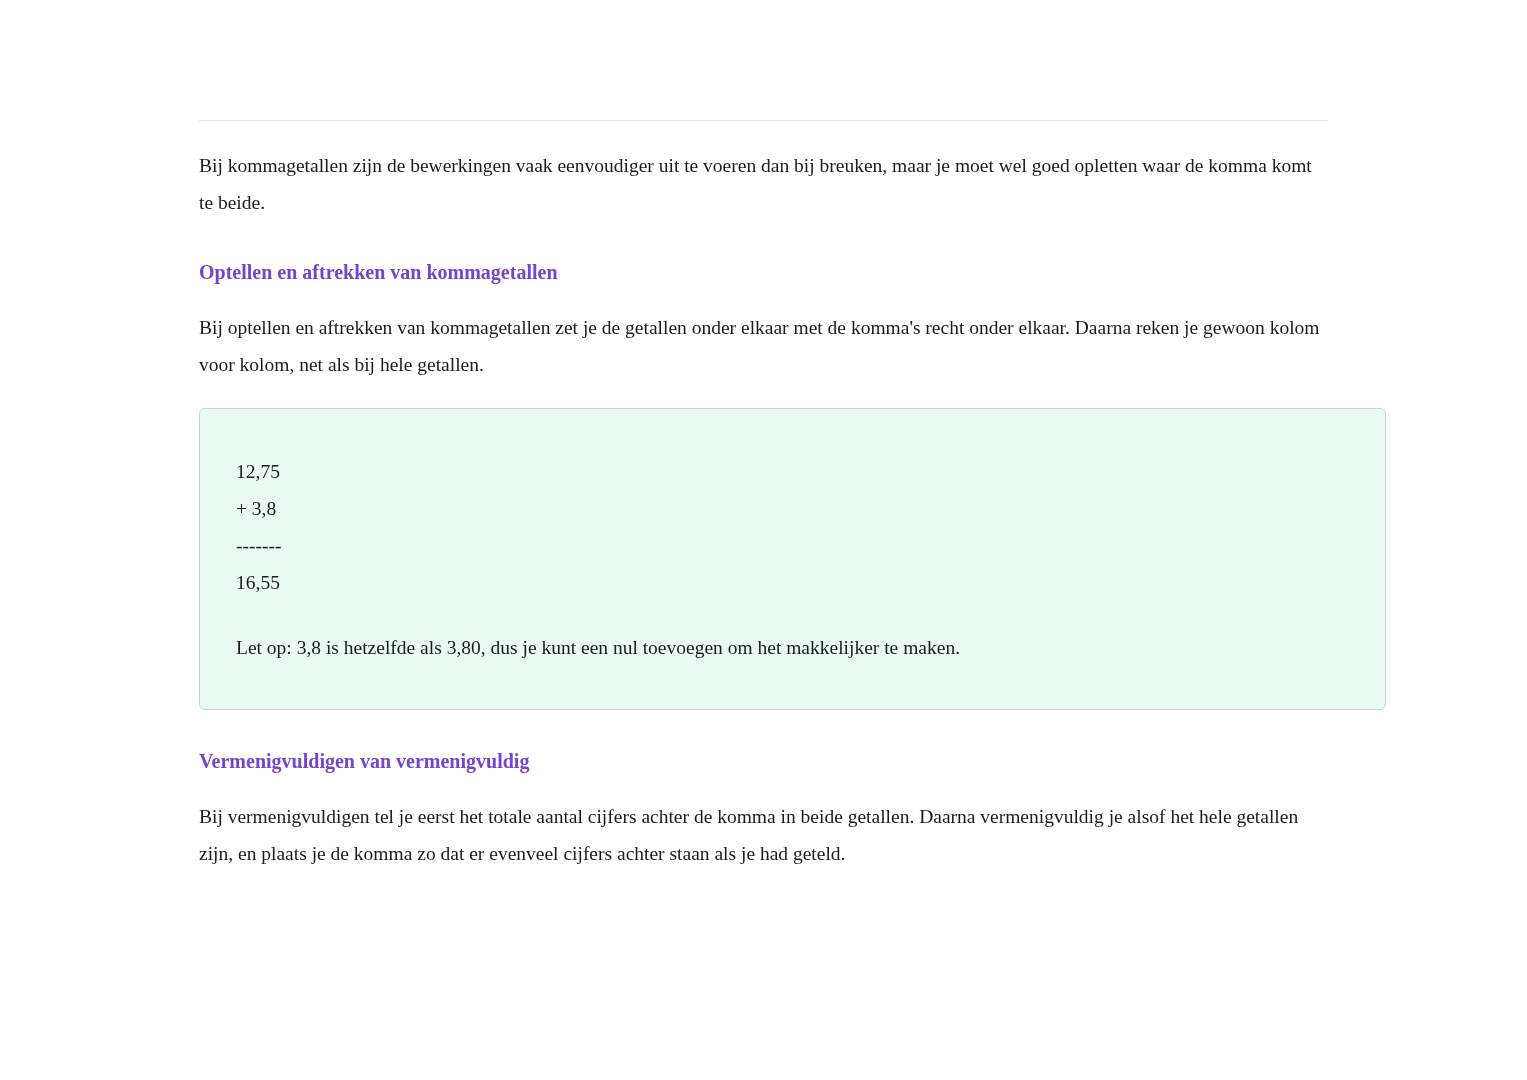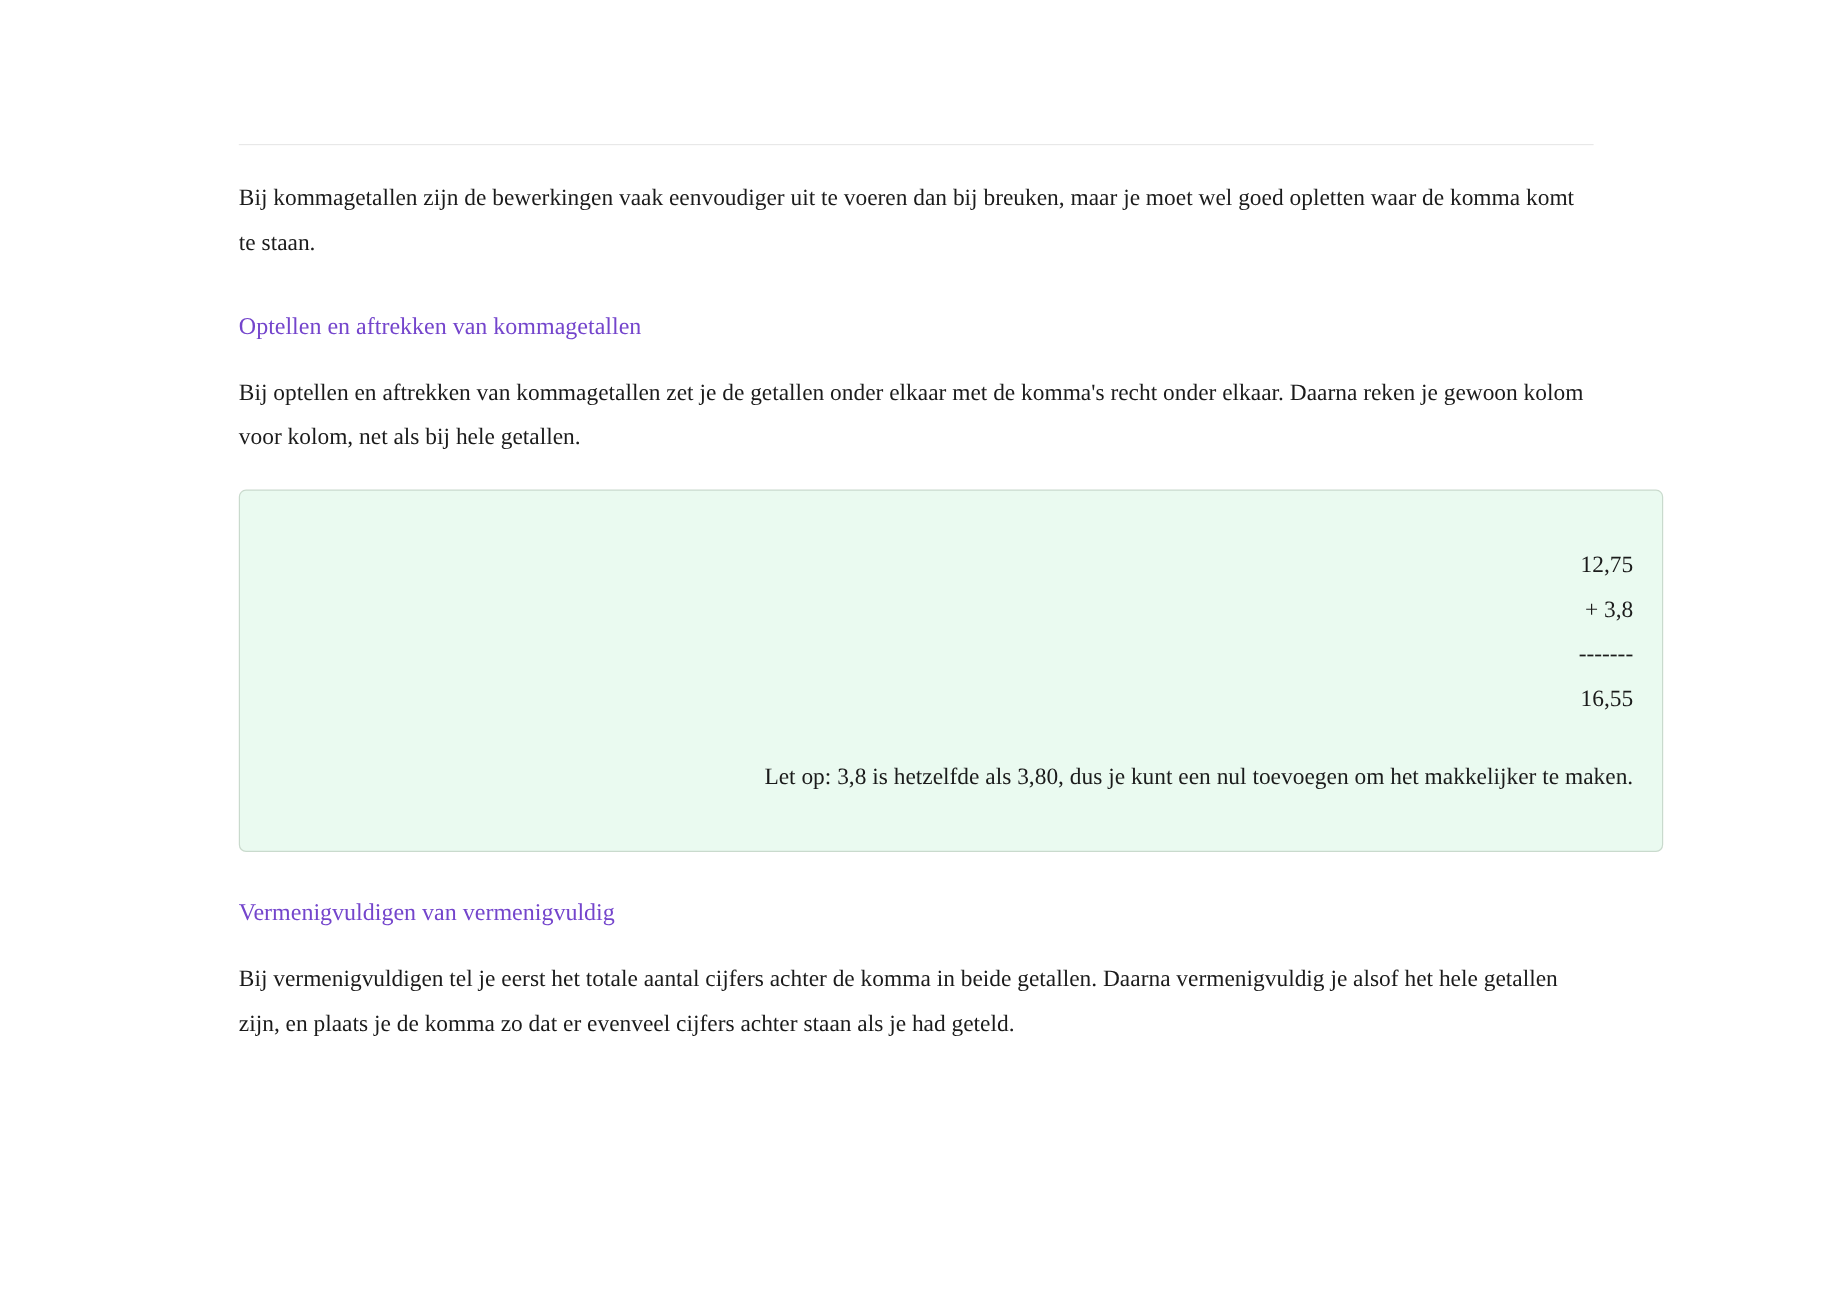--- a/index.html
+++ b/index.html
@@ -44,53 +44,52 @@
   p.body-text {
     font-size: 19.5px;
     line-height: 37px;
     margin: 26px 0 0 0;
     max-width: 1129px;
   }
   h2.section-heading {
     margin: 38px 0 0 0;
     font-size: 20px;
     line-height: 26px;
-    font-weight: normal;
+    font-weight: bold;
     color: var(--accent-heading);
   }
   p.section-body {
     margin: 24px 0 0 0;
   }
   .example-box {
     margin: 25px 0 0 0;
     width: 1187px;
     background: var(--example-bg);
     border: 1px solid var(--example-border);
     border-radius: 6px;
-    padding: 44px 24px 43px 16px;
+    padding: 44px 24px 43px 36px;
     font-size: 19.5px;
     line-height: 37px;
-    text-align: right;
   }
   .calc-line {
     white-space: pre;
   }
   p.example-note {
     margin: 28px 0 0 0;
   }
 </style>
 </head>
 <body>
 
 <div class="page">
 
 
   <hr class="title-divider">
 
-  <p class="body-text">Bij kommagetallen zijn de bewerkingen vaak eenvoudiger uit te voeren dan bij breuken, maar je moet wel goed opletten waar de komma komt te staan.</p>
+  <p class="body-text">Bij kommagetallen zijn de bewerkingen vaak eenvoudiger uit te voeren dan bij breuken, maar je moet wel goed opletten waar de komma komt te beide.</p>
 
   <h2 class="section-heading">Optellen en aftrekken van kommagetallen</h2>
 
   <p class="body-text section-body">Bij optellen en aftrekken van kommagetallen zet je de getallen onder elkaar met de komma's recht onder elkaar. Daarna reken je gewoon kolom voor kolom, net als bij hele getallen.</p>
 
   <div class="example-box">
     <div class="calc">
       <div class="calc-line">12,75</div>
       <div class="calc-line">+ 3,8</div>
       <div class="calc-line">-------</div>

